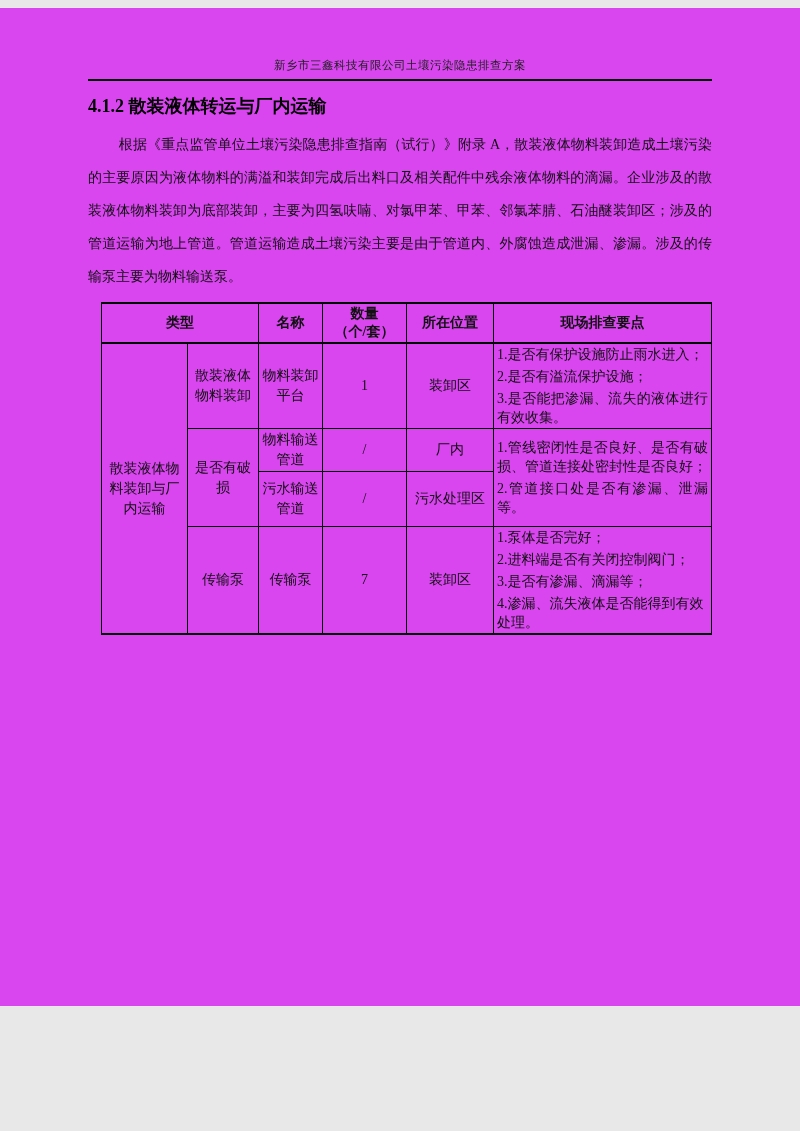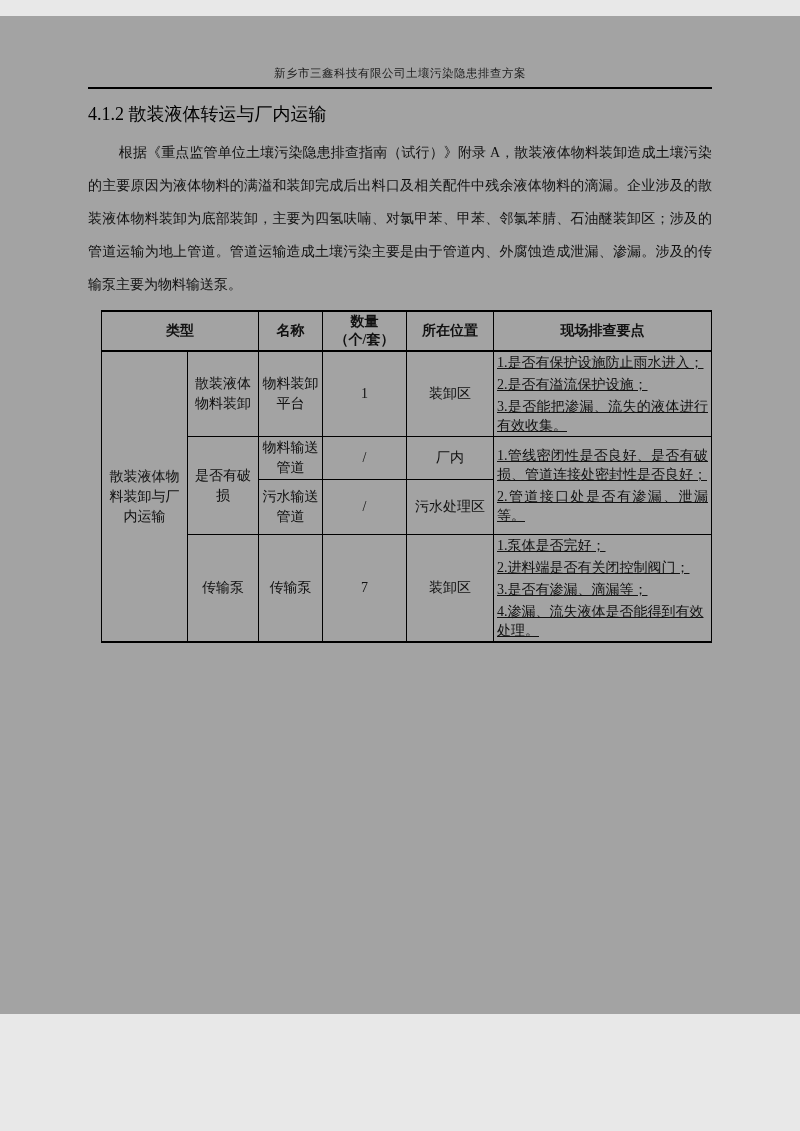--- a/index.html
+++ b/index.html
@@ -1,40 +1,40 @@
 <!DOCTYPE html>
 <html><head>
 <meta charset="utf-8">
 <style>
   html,body{margin:0;padding:0;background:#e8e8e8;}
   .page{
     position:relative;
     width:800px;height:998px;
-    margin:16px auto;
-    background:#a3a3a3;
+    margin:8px auto;
+    background:#d946ef;
     font-family:"Liberation Serif","DejaVu Serif",serif;
     color:#1a1a1a;
     overflow:hidden;
     box-sizing:border-box;
   }
   .content{
     margin:0 88px;
     padding-top:50px;
   }
   .doc-header{
     text-align:center;
     font-size:11.5px;
     letter-spacing:0.5px;
     color:#222;
     padding-bottom:6px;
     border-bottom:2px solid #000;
   }
   .section-heading{
     font-size:18px;
-    font-weight:normal;
+    font-weight:bold;
     margin:13px 0 10px 0;
     color:#000;
   }
   .para{
     font-size:14px;
     line-height:33px;
     text-align:justify;
     text-indent:2.2em;
     margin:0;
     color:#111;
@@ -73,21 +73,20 @@
   tr.r4{height:98px;}
   td.points{
     text-align:left;
     vertical-align:middle;
     padding:2px 4px;
   }
   .pt{
     line-height:19px;
     margin:0 0 3px 0;
     text-align:justify;
-    text-decoration:underline;
   }
   .pt:last-child{margin-bottom:0;}
   .pt.centered{text-align:left;}
   .cell-wrap{line-height:20px;}
   .page-number{
     position:absolute;
     left:0;top:1054px;
     width:100%;
     text-align:center;
     font-size:14.5px;

